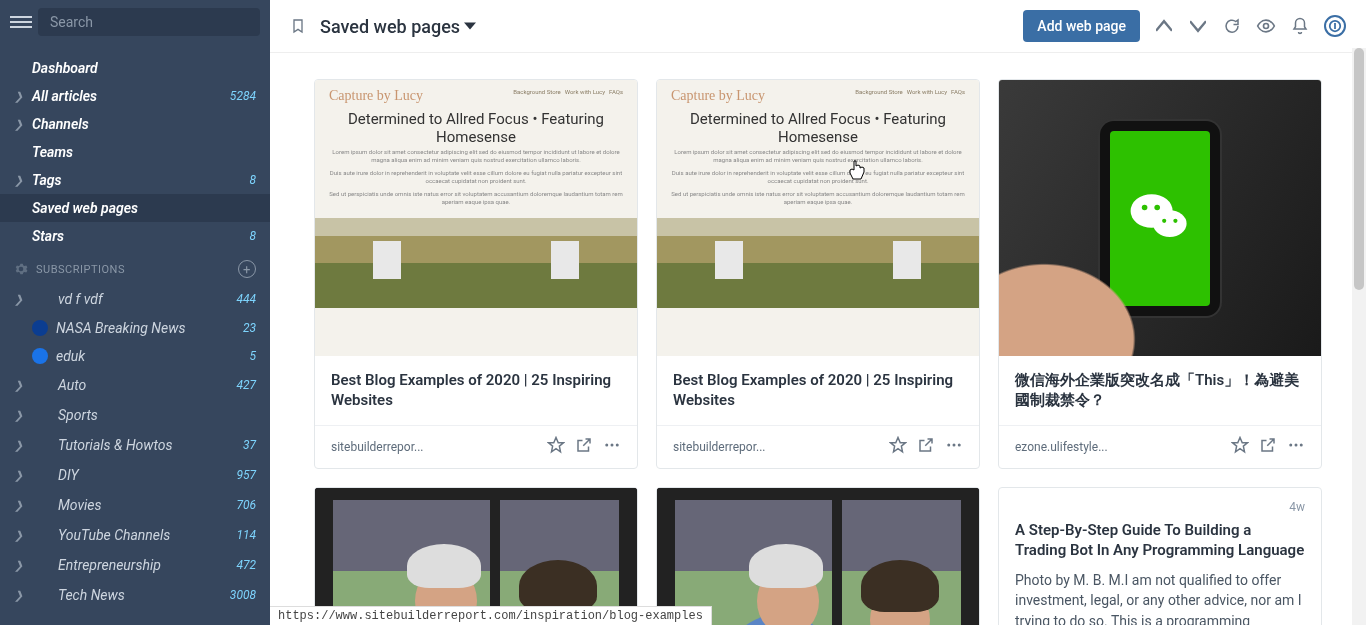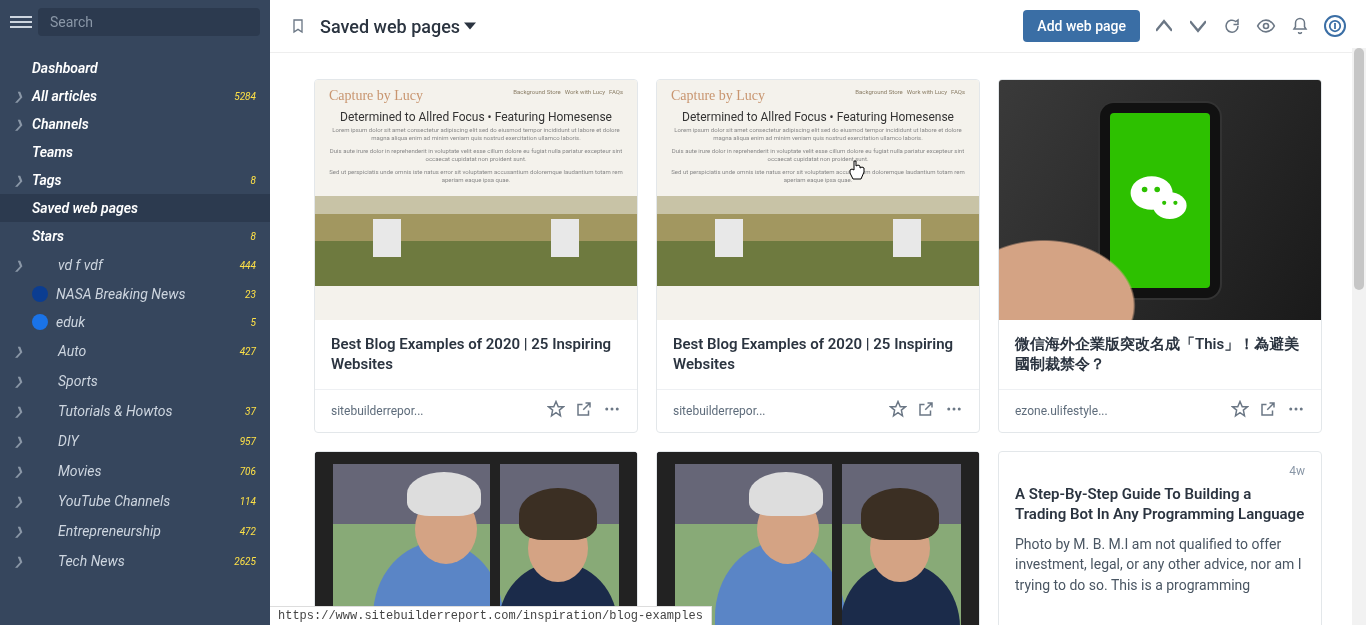--- a/index.html
+++ b/index.html
@@ -9,21 +9,21 @@
   .hamburger { width:22px; height:22px; display:flex; flex-direction:column; justify-content:center; gap:3px; cursor:pointer; }
   .hamburger span { height:2px; background:#cdd5df; }
   .search { flex:1; background:#2c3a4f; border:none; color:#cdd5df; padding:6px 12px; border-radius:4px; font-size:14px; }
   .search::placeholder { color:#8a97a7; }
   .nav-item { display:flex; align-items:center; padding:6px 14px; cursor:pointer; font-size:14px; gap:8px;font-style:italic; }
   .nav-item.active { background:#2c3a4f; color:#fff; }
   .nav-item .chev { width:10px; color:#8a97a7; font-size:11px; }
   .nav-item .chev.none { visibility:hidden; }
   .nav-item .icon-slot { width:18px; height:18px; display:flex; align-items:center; justify-content:center; }
   .nav-item .label { flex:1; }
-  .nav-item .count { font-size:10px; color:#fde047; }
+  .nav-item .count { font-size:12px; color:#7dd3fc; }
   .nav-item.bold .label { font-weight:600; color:#fff; }
   .subs-header { display:flex; align-items:center; padding:10px 14px 6px; font-size:11px; letter-spacing:0.5px; color:#8a97a7; }
   .subs-header .label { flex:1; }
   .subs-header .plus { width:18px; height:18px; border:1.5px solid #8a97a7; border-radius:50%; display:flex; align-items:center; justify-content:center; font-size:13px; cursor:pointer; }
   .gear { color:#8a97a7; }
   .favicon { width:16px; height:16px; border-radius:50%; background:#4a5a72; display:flex; align-items:center; justify-content:center; font-size:9px; }
   .favicon.nasa { background:#0b3d91; }
   .favicon.eduk { background:#1a73e8; }
 
   .main { flex:1; display:flex; flex-direction:column; height:625px; position:relative; }
@@ -31,35 +31,35 @@
   .bookmark-ico { color:#6b7785; }
   .topbar h1 { font-size:18px; font-weight:500; color:#2b3440; display:flex; align-items:center; gap:4px; }
   .topbar .spacer { flex:1; }
   .btn-primary { background:#3a6ea5; color:#fff; border:none; padding:8px 14px; border-radius:4px; font-size:14px; cursor:pointer; font-weight:500; }
   .tb-icon { color:#6b7785; cursor:pointer; width:20px; height:20px; display:flex; align-items:center; justify-content:center; }
   .logo-circle { width:22px; height:22px; border:2px solid #3a6ea5; border-radius:50%; display:flex; align-items:center; justify-content:center; color:#3a6ea5; font-weight:700; font-size:12px; cursor:pointer; }
 
   .cards-wrap { flex:1; overflow-y:auto; padding:26px 44px; }
   .grid { display:grid; grid-template-columns:repeat(3,1fr); gap:18px; }
   .card { border:1px solid #e3e7ea; border-radius:4px; overflow:hidden; display:flex; flex-direction:column; }
-  .card-img { height:240px; position:relative; background:#f4f2ec; overflow:hidden; }
+  .card-img { height:276px; position:relative; background:#f4f2ec; overflow:hidden; }
   .card-img .age { position:absolute; top:8px; right:8px; color:#fff; font-size:12px; background:rgba(0,0,0,0.3); padding:2px 4px; border-radius:2px; text-shadow:0 0 2px #000; }
   .card-title { padding:14px 16px; font-size:15px; font-weight:600; color:#2b3440; line-height:1.35; min-height:66px; }
   .card-footer { display:flex; align-items:center; padding:10px 16px; gap:10px; border-top:1px solid #eef0f3; }
   .card-footer .src { flex:1; font-size:12px; color:#5e6c7b; overflow:hidden; text-overflow:ellipsis; white-space:nowrap; }
   .cf-icon { color:#6b7785; cursor:pointer; }
   .card.text-card .card-body { padding:12px 16px; }
   .card.text-card .excerpt { font-size:14px; color:#4a5663; line-height:1.45; }
 
   
   .blog-thumb { text-align:center; font-family:Georgia,serif; color:#555; padding:8px 14px; }
   .blog-thumb .bt-top { display:flex; justify-content:space-between; font-size:7px; color:#8a7d65; margin-bottom:4px; }
   .blog-thumb .bt-logo { font-family:cursive; font-size:14px; color:#c8956f; }
   .blog-thumb .bt-nav { font-size:6px; display:flex; gap:4px; }
-  .blog-thumb .bt-head { font-size:12px; margin:6px 0 2px; color:#333; }
+  .blog-thumb .bt-head { font-size:15px; margin:6px 0 2px; color:#333; }
   .blog-thumb .bt-para { font-size:6px; line-height:1.4; color:#888; margin-bottom:4px; }
   .blog-house { height:90px; background:linear-gradient(#c8c3a6 0 20%,#a29760 20% 50%,#6e7a3f 50% 100%); position:relative; }
   .blog-house::before,.blog-house::after { content:""; position:absolute; top:25%; width:28px; height:38px; background:#e8e8e8; }
   .blog-house::before { left:18%; } .blog-house::after { right:18%; }
 
   
   .wechat-thumb { background:linear-gradient(120deg,#3a3a3a,#1a1a1a); height:100%; display:flex; align-items:center; justify-content:center; position:relative; }
   .phone { width:120px; height:195px; background:#111; border-radius:14px; padding:10px; display:flex; align-items:center; justify-content:center; box-shadow:0 0 0 2px #333; }
   .phone-screen { background:#2dc100; width:100%; height:100%; border-radius:4px; display:flex; align-items:center; justify-content:center; }
   .wc-bubble { fill:#fff; }
@@ -125,20 +125,28 @@
         <span class="chev none">❯</span>
     <span class="label">Saved web pages</span>
     <span class="count"></span>
       </div>
       <div class="nav-item bold">
         <span class="chev none">❯</span>
     <span class="label">Stars</span>
     <span class="count">8</span>
       </div>
     </div>
+  <div class="subs-header">
+    <svg class="gear" width="14" height="14" viewBox="0 0 24 24" fill="currentColor">
+        <path d="M12 8a4 4 0 100 8 4 4 0 000-8zm9 4l2 3-2 3-3-1a8 8 0 01-2 1l-1 3h-4l-1-3a8 8 0 01-2-1l-3 1-2-3 2-3-2-3 2-3 3 1a8 8 0 012-1l1-3h4l1 3a8 8 0 012 1l3-1 2 3-2 3z" opacity="0.5"></path>
+      </svg>
+    <span style="width:8px"></span>
+    <span class="label">SUBSCRIPTIONS</span>
+    <span class="plus">+</span>
+  </div>
   <div id="subs-list">
       <div class="nav-item">
         <span class="chev">❯</span>
         <span class="icon-slot"></span>
         <span class="label">vd f vdf</span>
         <span class="count">444</span>
       </div>
       <div class="nav-item">
         <span class="chev none"></span>
         <span class="favicon nasa"></span>
@@ -190,21 +198,21 @@
       <div class="nav-item">
         <span class="chev">❯</span>
         <span class="icon-slot"></span>
         <span class="label">Entrepreneurship</span>
         <span class="count">472</span>
       </div>
       <div class="nav-item">
         <span class="chev">❯</span>
         <span class="icon-slot"></span>
         <span class="label">Tech News</span>
-        <span class="count">2625</span>
+        <span class="count">3008</span>
       </div>
     </div>
 </aside>
 
 <main class="main">
   <div class="topbar">
     <svg class="bookmark-ico" width="16" height="20" viewBox="0 0 24 24" fill="none" stroke="currentColor" stroke-width="2">
         <path d="M6 3h12v18l-6-4-6 4z"></path>
       </svg>
     <h1>

